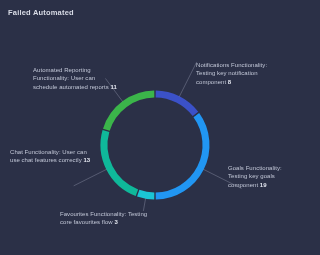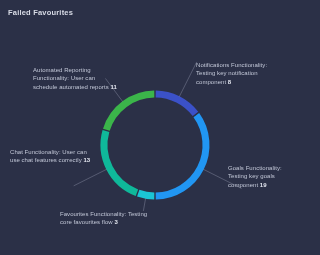--- a/index.html
+++ b/index.html
@@ -57,21 +57,21 @@
   #label-goals         { left: 228px; top: 146px; width: 66px; text-align: left; }
   #label-favourites    { left: 60px;  top: 192px; width: 92px; }
   #label-chat          { left: 10px;  top: 130px; width: 84px; }
   #label-reporting     { left: 33px;  top: 48px;  width: 88px; }
 </style>
 </head>
 <body>
 
 <div id="widget">
 
-  <div id="panel-title">Failed Favourites</div>
+  <div id="panel-title">Failed Automated</div>
 
   <div id="chart-area">
 
     <svg id="donut-svg" width="300" height="237" viewBox="0 0 300 237">
       <g id="donut-slices">
           <path d="M 155.7120711972964 76.00497127552549 A 51 51 0 0 1 195.47907582174102 95.97671164080536" stroke="#3b51c8" stroke-width="7" fill="none"></path>
           <path d="M 196.3295146884803 97.11904928529397 A 51 51 0 0 1 155.71207119729644 177.9950287244745" stroke="#2196f3" stroke-width="7" fill="none"></path>
           <path d="M 154.2879288027036 177.9950287244745 A 51 51 0 0 1 138.22780101633225 175.16319488211155" stroke="#1bc5d4" stroke-width="7" fill="none"></path>
           <path d="M 136.889544917185 174.67610949619672 A 51 51 0 0 1 105.94307298042123 113.05661764865773" stroke="#0fb89a" stroke-width="7" fill="none"></path>
           <path d="M 106.35152162303137 111.69230417059394 A 51 51 0 0 1 154.28792880270353 76.00497127552549" stroke="#3bb54a" stroke-width="7" fill="none"></path>

